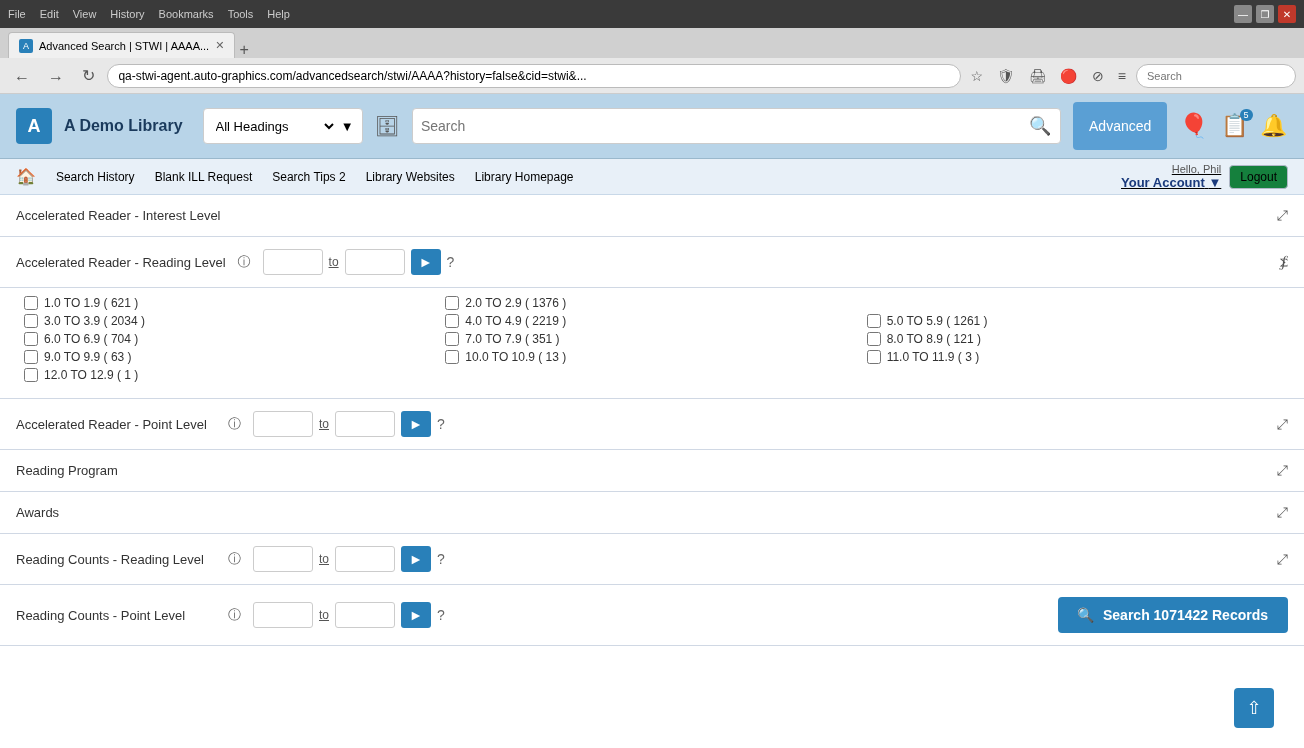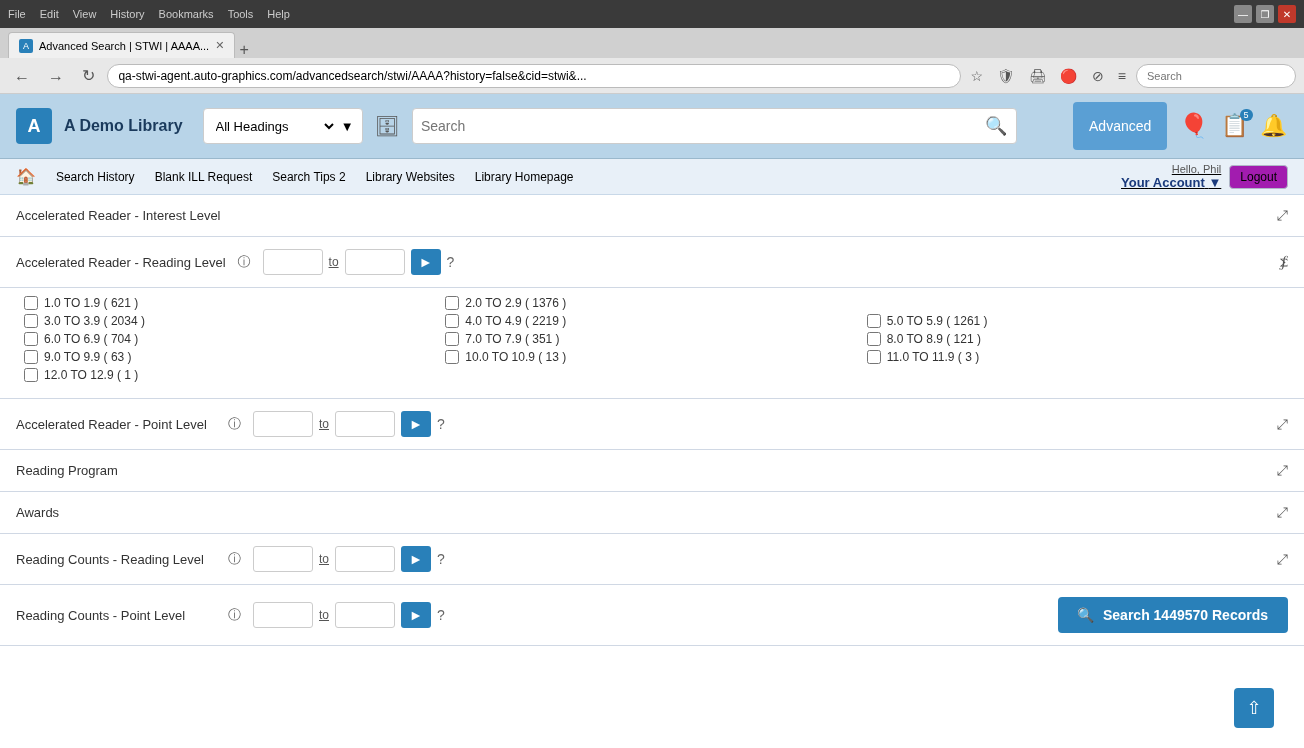--- a/index.html
+++ b/index.html
@@ -169,21 +169,20 @@
     }
     .advanced-btn {
       background: #5a9fd4;
       color: white;
       border: none;
       border-radius: 4px;
       padding: 12px 16px;
       font-size: 14px;
       cursor: pointer;
       height: 48px;
-      margin-left: 44px;
     }
     .header-right {
       margin-left: auto;
       display: flex;
       align-items: center;
       gap: 12px;
     }
     .balloon-icon {
       font-size: 24px;
     }
@@ -228,21 +227,21 @@
     }
     .account-area {
       text-align: right;
       text-decoration: underline;
     }
     .hello-text { font-size: 11px; color: #555; }
     .account-link {
       font-size: 13px; color: #1a3a7c; font-weight: bold; cursor: pointer;
     }
     .logout-btn {
-      background: #a21caf;
+      background: #15803d;
       border: 1px solid #b0b8c8;
       border-radius: 4px;
       padding: 4px 10px;
       font-size: 12px;
       cursor: pointer;
     }
 
     
     .main-content {
       flex: 1;
@@ -562,20 +561,20 @@
       <span style="font-size:13px; color:#666; cursor:pointer;">ⓘ</span>
       <div class="range-inputs">
         <input class="range-input" type="text" style="">
         <span class="range-to">to</span>
         <input class="range-input" type="text" style="">
         <button class="range-go-btn">►</button>
         <span class="help-icon">?</span>
       </div>
       <button class="search-records-btn">
         <span>🔍</span>
-        <span>Search 1449570 Records</span>
+        <span>Search 1071422 Records</span>
       </button>
       <button class="scroll-top-btn">⇧</button>
     </div>
 
   </div>
 
 </div>
 
 </body></html>

